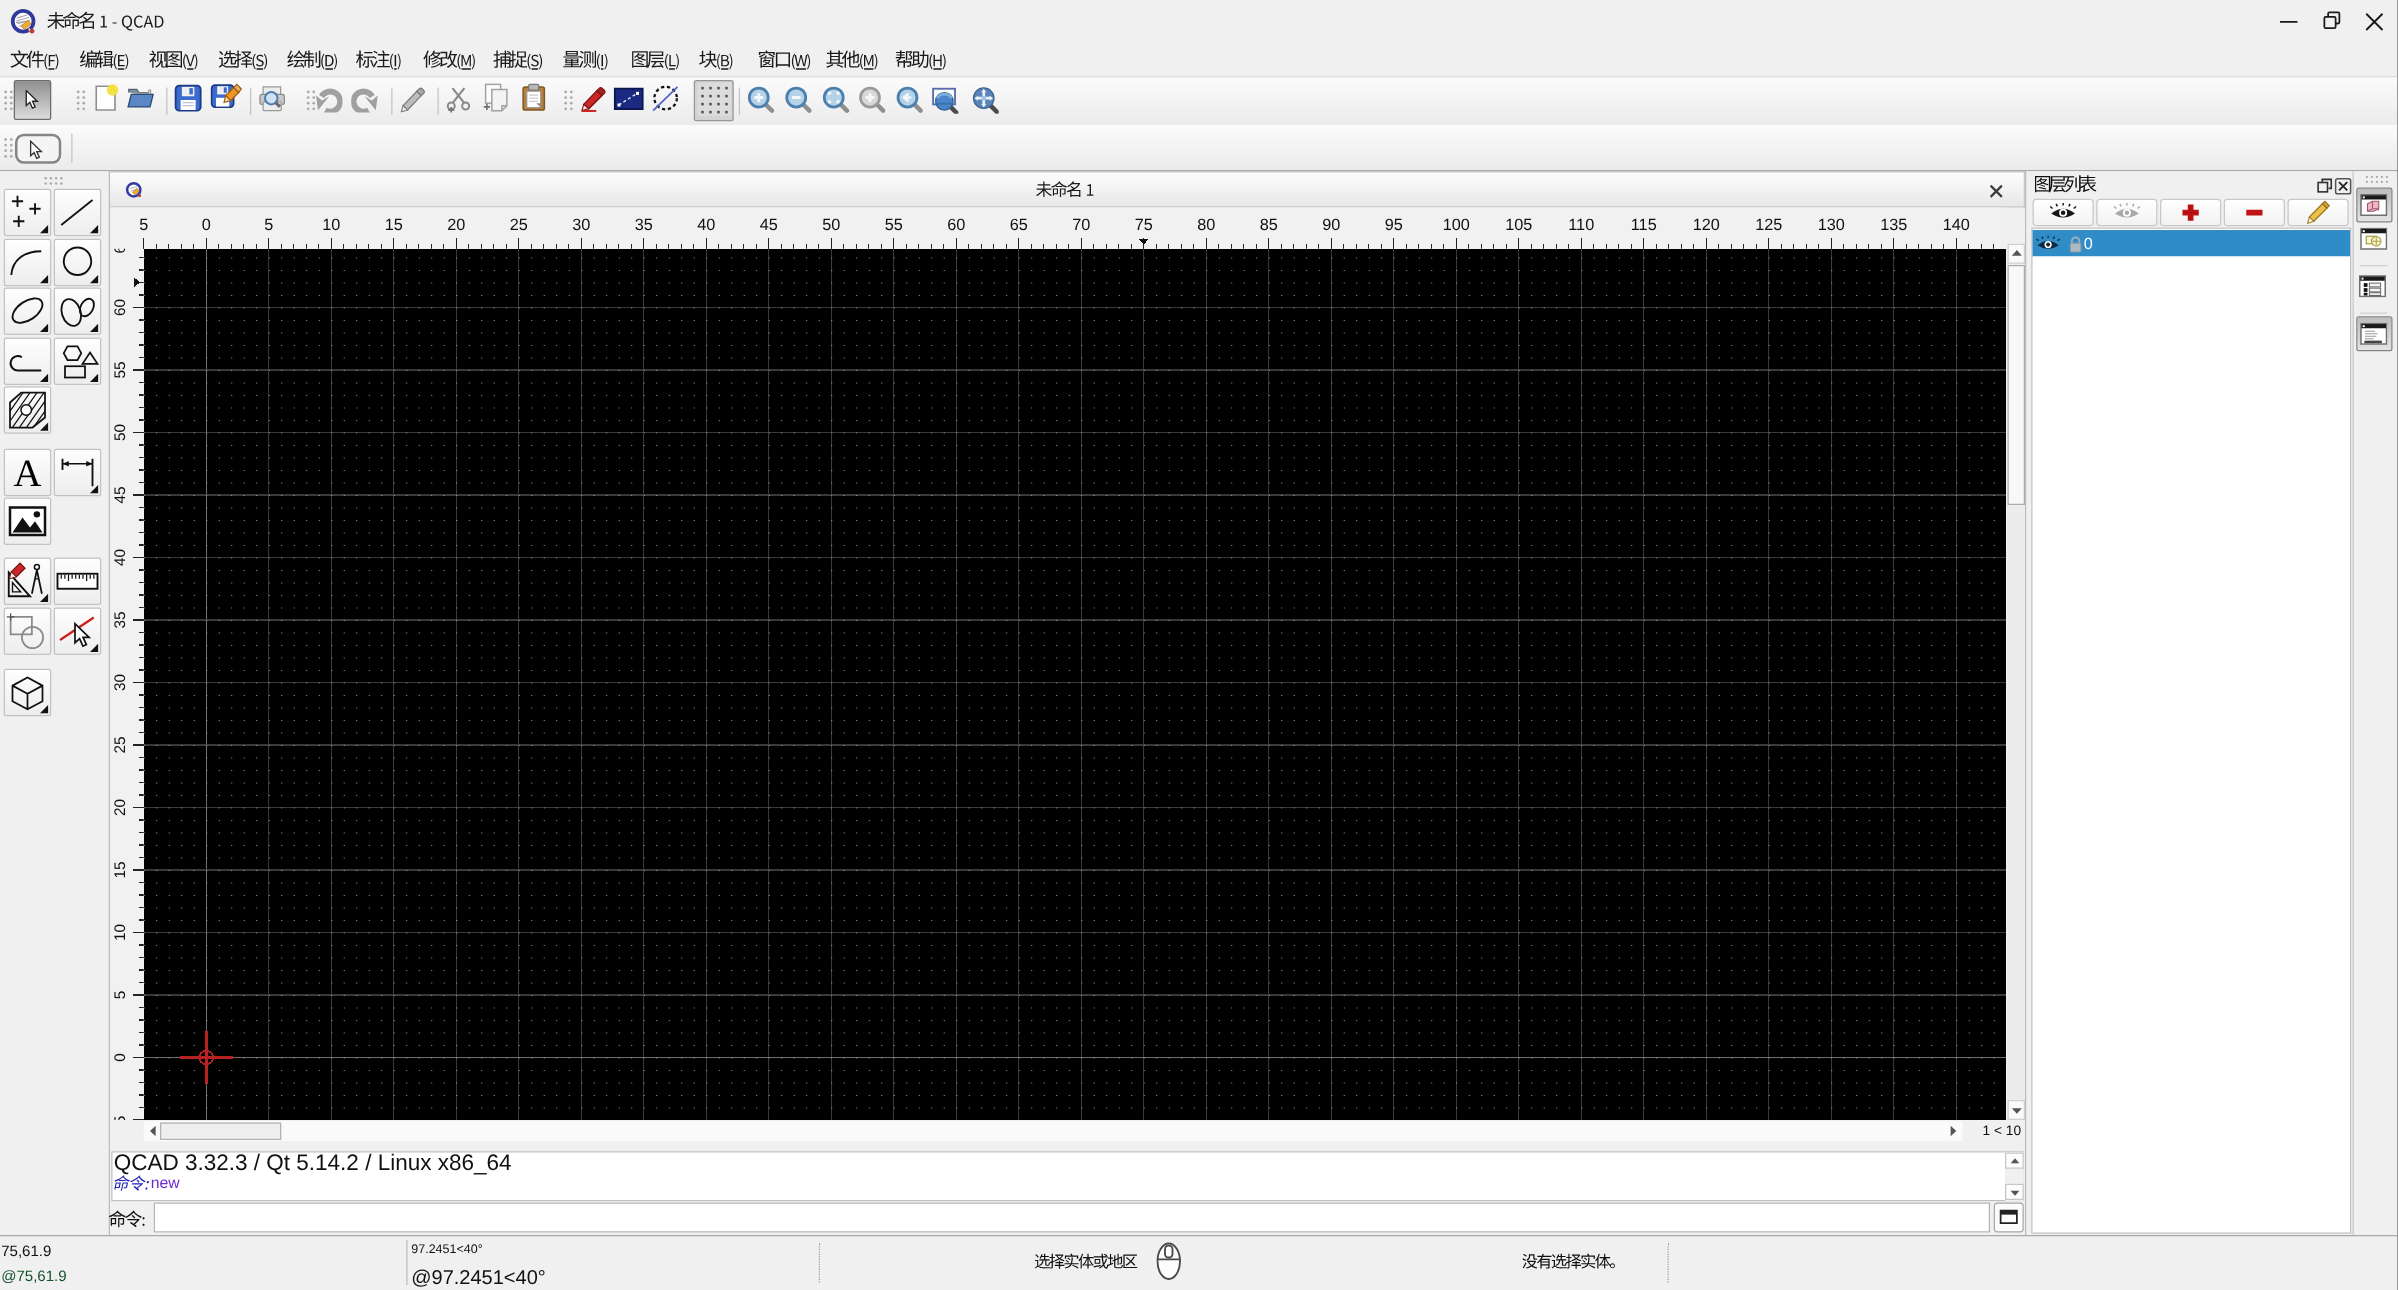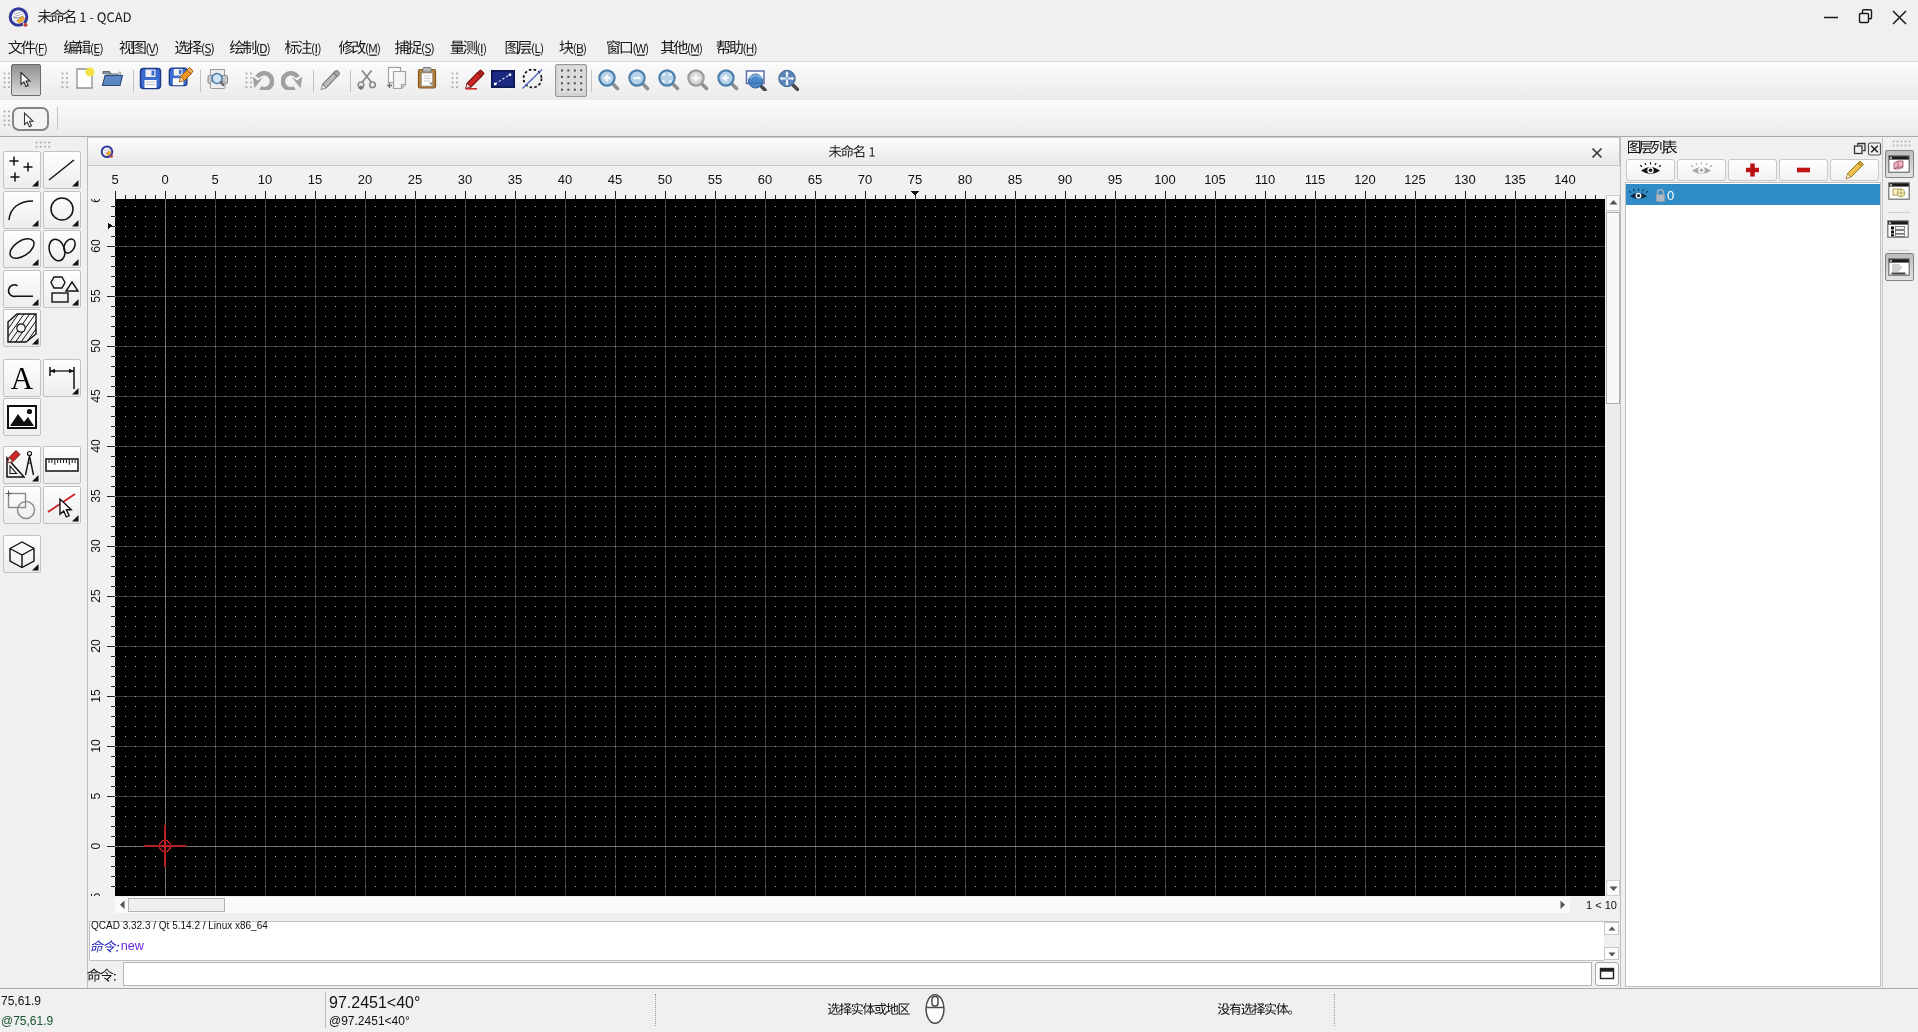--- a/index.html
+++ b/index.html
@@ -798,21 +798,21 @@
 <div class="abs" style="left:115px;top:897px;width:1455px;height:15.5px;background:#fafafa"></div>
 <svg style="position:absolute;left:115px;top:897px" width="15" height="16" viewBox="0 0 15 16">
     <path d="M9.5,3.5 L5,7.8 L9.5,12 Z" fill="#555"></path>
   </svg>
 <svg style="position:absolute;left:1555px;top:897px" width="15" height="16" viewBox="0 0 15 16">
     <path d="M5.5,3.5 L10,7.8 L5.5,12 Z" fill="#555"></path>
   </svg>
 <div class="abs" style="left:128px;top:898px;width:97px;height:13.5px;background:#efefef;border:1px solid #b2b2b2"></div>
 <div class="abs" style="left:1586px;top:899px;width:40px;height:14px;font-size:11px;color:#111">1 &lt; 10</div>
 <div class="abs" style="left:89px;top:921px;width:1530px;height:39.5px;background:#fff;border:1px solid #c0c0c0"></div>
-<div class="abs" style="left:91px;top:920px;width:600px;height:14px;font-size:10px;color:#111">QCAD 3.32.3 / Qt 5.14.2 / Linux x86_64</div>
+<div class="abs" style="left:91px;top:920px;width:600px;height:14px;font-size:18px;color:#111">QCAD 3.32.3 / Qt 5.14.2 / Linux x86_64</div>
 <svg style="position:absolute;left:88px;top:938px" width="60" height="18" viewBox="0 0 60 18">
     <path transform="translate(2,13.5)" d="M8.8 -11.3C7.2 -9.5 4.3 -7.8 1.7 -7.2C1.9 -6.9 2 -6.5 2.1 -6.2C3.1 -6.5 4.2 -7 5.3 -7.6L5.1 -6.7H10.4L10.6 -7.6C11.4 -7 12.2 -6.6 13.1 -6.3C13.4 -6.6 13.8 -7 14.1 -7.2C12.1 -7.8 10.1 -9 9.2 -10.4L9.5 -10.7ZM5.4 -7.6C6.5 -8.2 7.6 -9 8.5 -9.7C9 -9 9.7 -8.2 10.5 -7.6ZM2.6 -5.6 1.4 0H2.3L2.5 -1.1H5.7L6.7 -5.6ZM3.3 -4.7H5.5L4.9 -2H2.7ZM8.1 -5.6 6.6 1.1H7.5L8.8 -4.7H11.4L10.7 -1.9C10.7 -1.7 10.6 -1.7 10.5 -1.7C10.3 -1.7 9.6 -1.7 8.9 -1.7C9 -1.4 9 -1 9 -0.8C10 -0.8 10.6 -0.8 11 -0.9C11.4 -1.1 11.6 -1.4 11.7 -1.9L12.5 -5.6Z M19.2 -7.4C19.8 -6.8 20.5 -5.9 20.8 -5.3L21.7 -6C21.4 -6.5 20.6 -7.4 20 -8ZM15.6 -5 15.4 -4H22.6C21.7 -3.3 20.5 -2.3 19.4 -1.4C18.8 -1.9 18.2 -2.3 17.6 -2.7L16.8 -2C18.1 -1.1 19.7 0.3 20.4 1.1L21.3 0.3C21 -0 20.6 -0.4 20.1 -0.9C21.7 -2.1 23.4 -3.6 24.6 -4.6L24 -5.1L23.8 -5ZM21.5 -11.2C19.7 -9.3 16.8 -7.5 14.2 -6.5C14.4 -6.3 14.6 -5.9 14.7 -5.7C16.9 -6.6 19.2 -8 21.1 -9.6C22.2 -8 24.1 -6.5 25.7 -5.7C25.9 -6 26.3 -6.4 26.6 -6.6C24.9 -7.3 22.9 -8.8 21.8 -10.2L22.3 -10.7Z M28 -4.9C28.5 -4.9 28.9 -5.3 29.1 -5.8C29.2 -6.3 28.9 -6.7 28.4 -6.7C28 -6.7 27.5 -6.3 27.4 -5.8C27.3 -5.3 27.6 -4.9 28 -4.9ZM26.9 0.2C27.4 0.2 27.8 -0.2 27.9 -0.7C28.1 -1.2 27.8 -1.6 27.3 -1.6C26.8 -1.6 26.4 -1.2 26.3 -0.7C26.2 -0.2 26.4 0.2 26.9 0.2Z" fill="#2222bb"></path>
   </svg>
 <div class="abs" style="left:120.7028px;top:939px;width:80px;height:14px;font-size:12.6px;color:#6d28d9">new</div>
 <div class="abs" style="left:1603.5px;top:921.5px;width:15.5px;height:39px;background:#f0f0f0"></div>
 <div class="abs" style="left:1603.5px;top:921.5px;width:15.5px;height:13.5px;background:#fdfdfd;border:1px solid #c6c6c6"></div>
 <svg style="position:absolute;left:1603.5px;top:921.5px" width="16" height="14" viewBox="0 0 16 14">
     <path d="M4.5,8.5 L8,4.5 L11.5,8.5 Z" fill="#555"></path>
   </svg>
 <div class="abs" style="left:1603.5px;top:946.5px;width:15.5px;height:13.5px;background:#fdfdfd;border:1px solid #c6c6c6"></div>
@@ -938,22 +938,22 @@
     <rect x="0.8" y="0.8" width="20.4" height="16.4" fill="#fff" stroke="#6f6f6f" stroke-width="1.2"></rect>
     <rect x="1.2" y="1.2" width="19.6" height="3.4" fill="#1a1a1a"></rect>
     <circle cx="3" cy="2.9" r="0.9" fill="#fff"></circle>
     <path d="M4,7 h8 M4,9 h10 M4,11 h9 M4,13 h7" stroke="#999" stroke-width="0.9"></path>
     <rect x="3.5" y="14.5" width="14" height="2" fill="#444"></rect>
   </svg>
 <div class="abs" style="left:0;top:988px;width:1918px;height:44px;background:#f0f0f0;border-top:1px solid #a9a9a9"></div>
 <div class="abs" style="left:1px;top:994px;width:120px;height:16px;font-size:12px;color:#111">75,61.9</div>
 <div class="abs" style="left:1px;top:1014px;width:120px;height:16px;font-size:12px;color:#14532d">@75,61.9</div>
 <div class="abs" style="left:325px;top:992px;width:1px;height:36px;background:#bcbcbc"></div>
-<div class="abs" style="left:329px;top:994px;width:150px;height:16px;font-size:16px;color:#111">97.2451&lt;40°</div>
-<div class="abs" style="left:329px;top:1014px;width:150px;height:16px;font-size:12px;color:#111">@97.2451&lt;40°</div>
+<div class="abs" style="left:329px;top:994px;width:150px;height:16px;font-size:10px;color:#111">97.2451&lt;40°</div>
+<div class="abs" style="left:329px;top:1014px;width:150px;height:16px;font-size:16px;color:#111">@97.2451&lt;40°</div>
 <div class="abs" style="left:655px;top:994px;width:1px;height:32px;border-left:1px dotted #9a9a9a"></div>
 <svg style="position:absolute;left:828.226px;top:1000px" width="85" height="20" viewBox="0 0 85 20">
     <path transform="translate(0,13.8)" d="M0.1 -9.9C0.9 -9.3 1.8 -8.4 2.2 -7.7L3 -8.4C2.5 -9 1.6 -9.9 0.9 -10.5ZM5.1 -10.5C4.8 -9.4 4.3 -8.2 3.6 -7.5C3.8 -7.3 4.2 -7.1 4.4 -6.9C4.7 -7.3 5 -7.7 5.3 -8.3H7.2V-6.4H3.5V-5.5H5.9C5.6 -3.8 5.1 -2.6 3.2 -1.9C3.4 -1.7 3.6 -1.3 3.8 -1.1C5.9 -1.9 6.6 -3.4 6.8 -5.5H8.2V-2.5C8.2 -1.5 8.4 -1.2 9.4 -1.2C9.6 -1.2 10.4 -1.2 10.6 -1.2C11.4 -1.2 11.7 -1.6 11.8 -3.3C11.5 -3.3 11.1 -3.5 10.9 -3.7C10.9 -2.3 10.9 -2.1 10.5 -2.1C10.3 -2.1 9.6 -2.1 9.5 -2.1C9.2 -2.1 9.1 -2.2 9.1 -2.5V-5.5H11.7V-6.4H8.2V-8.3H11.1V-9.1H8.2V-10.9H7.2V-9.1H5.6C5.8 -9.5 6 -9.9 6.1 -10.3ZM2.6 -5.9H0.1V-5H1.7V-1.1C1.1 -0.8 0.5 -0.4 -0.1 0.2L0.6 1C1.3 0.2 2 -0.4 2.5 -0.4C2.8 -0.4 3.2 -0.1 3.7 0.2C4.6 0.8 5.6 0.9 7.1 0.9C8.4 0.9 10.6 0.8 11.6 0.8C11.6 0.5 11.8 -0 11.9 -0.3C10.6 -0.1 8.6 -0 7.2 -0C5.8 -0 4.7 -0.1 3.9 -0.6C3.3 -1 3 -1.3 2.6 -1.3Z M13.3 -10.9V-8.3H11.6V-7.4H13.3V-4.6C12.6 -4.4 12 -4.2 11.5 -4.1L11.7 -3.1L13.3 -3.6V-0.2C13.3 0 13.3 0.1 13.1 0.1C13 0.1 12.4 0.1 11.9 0.1C12 0.3 12.1 0.7 12.2 1C13 1 13.5 1 13.8 0.8C14.2 0.6 14.3 0.4 14.3 -0.2V-4L15.8 -4.5L15.7 -5.3L14.3 -4.9V-7.4H15.8V-8.3H14.3V-10.9ZM21.5 -9.3C21 -8.7 20.4 -8.1 19.6 -7.5C19 -8.1 18.4 -8.7 17.9 -9.3ZM16.2 -10.2V-9.3H17C17.5 -8.5 18.1 -7.7 18.9 -7.1C17.9 -6.5 16.7 -6 15.6 -5.7C15.8 -5.5 16 -5.2 16.1 -4.9C17.3 -5.3 18.5 -5.8 19.6 -6.5C20.6 -5.8 21.8 -5.3 23.1 -4.9C23.2 -5.2 23.5 -5.5 23.7 -5.7C22.5 -6 21.3 -6.4 20.4 -7C21.4 -7.8 22.3 -8.8 22.8 -9.9L22.2 -10.3L22.1 -10.2ZM19.1 -5.3V-4.2H16.4V-3.3H19.1V-2H15.8V-1.1H19.1V1.1H20.1V-1.1H23.5V-2H20.1V-3.3H22.5V-4.2H20.1V-5.3Z M29.7 -1.4C31.4 -0.7 33.2 0.2 34.2 1L34.8 0.2C33.7 -0.6 31.9 -1.5 30.2 -2.1ZM25.8 -7.2C26.5 -6.8 27.4 -6.2 27.7 -5.7L28.4 -6.4C28 -6.9 27.1 -7.5 26.4 -7.9ZM24.5 -5.2C25.3 -4.8 26.1 -4.2 26.6 -3.7L27.2 -4.4C26.7 -4.9 25.8 -5.5 25.1 -5.9ZM23.9 -9.4V-6.8H24.9V-8.5H33.5V-6.8H34.6V-9.4H30.1C29.9 -9.9 29.6 -10.5 29.2 -11L28.3 -10.7C28.5 -10.3 28.8 -9.8 28.9 -9.4ZM23.6 -3.3V-2.5H28.3C27.6 -1.2 26.3 -0.4 23.8 0.1C24 0.4 24.2 0.7 24.3 1C27.2 0.3 28.7 -0.8 29.4 -2.5H34.9V-3.3H29.7C30.1 -4.6 30.2 -6.1 30.3 -7.9H29.2C29.2 -6 29.1 -4.5 28.7 -3.3Z M37.7 -10.9C37 -8.9 35.9 -6.9 34.8 -5.7C35 -5.5 35.3 -4.9 35.4 -4.7C35.7 -5.2 36.1 -5.7 36.5 -6.2V1H37.4V-7.9C37.8 -8.7 38.2 -9.7 38.6 -10.6ZM39.8 -2.3V-1.4H41.9V1H42.9V-1.4H45V-2.3H42.9V-6.8C43.7 -4.5 44.9 -2.3 46.3 -1.1C46.5 -1.3 46.8 -1.7 47 -1.9C45.6 -3 44.3 -5.2 43.5 -7.3H46.8V-8.3H42.9V-10.9H41.9V-8.3H38.3V-7.3H41.4C40.5 -5.1 39.2 -2.9 37.8 -1.8C38 -1.6 38.3 -1.3 38.5 -1.1C39.8 -2.3 41.1 -4.4 41.9 -6.7V-2.3Z M55.1 -10.3C55.9 -9.9 56.8 -9.3 57.3 -8.8L57.9 -9.5C57.4 -10 56.4 -10.5 55.6 -10.9ZM46.9 -0.9 47.1 0.1C48.6 -0.2 50.7 -0.6 52.7 -1.1L52.6 -2C50.5 -1.6 48.3 -1.1 46.9 -0.9ZM48.6 -5.9H51.3V-3.6H48.6ZM47.7 -6.7V-2.8H52.2V-6.7ZM47 -8.8V-7.9H53.4C53.5 -5.8 53.8 -3.8 54.3 -2.3C53.4 -1.2 52.4 -0.4 51.2 0.3C51.4 0.5 51.8 0.8 51.9 1C52.9 0.4 53.9 -0.3 54.7 -1.2C55.2 0.2 56 1.1 57 1.1C58 1.1 58.4 0.4 58.6 -1.8C58.3 -1.9 57.9 -2.2 57.7 -2.4C57.6 -0.6 57.5 0 57.1 0C56.5 0 55.9 -0.8 55.4 -2.1C56.4 -3.4 57.2 -4.9 57.7 -6.7L56.7 -6.9C56.3 -5.6 55.8 -4.4 55.1 -3.3C54.7 -4.6 54.5 -6.1 54.4 -7.9H58.2V-8.8H54.3C54.3 -9.5 54.3 -10.2 54.3 -10.9H53.2C53.2 -10.2 53.3 -9.5 53.3 -8.8Z M63.3 -9.7V-6.1L61.9 -5.6L62.3 -4.7L63.3 -5.1V-1C63.3 0.4 63.8 0.7 65.3 0.7C65.6 0.7 68.1 0.7 68.5 0.7C69.8 0.7 70.1 0.2 70.3 -1.6C70 -1.7 69.6 -1.8 69.4 -2C69.3 -0.5 69.2 -0.1 68.4 -0.1C67.9 -0.1 65.7 -0.1 65.3 -0.1C64.4 -0.1 64.3 -0.3 64.3 -1V-5.5L66 -6.3V-1.9H66.9V-6.7L68.7 -7.4C68.7 -5.3 68.7 -3.9 68.7 -3.6C68.6 -3.3 68.5 -3.2 68.3 -3.2C68.1 -3.2 67.7 -3.2 67.4 -3.3C67.5 -3.1 67.6 -2.7 67.6 -2.4C68 -2.4 68.5 -2.4 68.8 -2.5C69.2 -2.6 69.5 -2.8 69.6 -3.4C69.7 -3.9 69.7 -5.8 69.7 -8.3L69.7 -8.4L69 -8.7L68.9 -8.6L68.7 -8.4L66.9 -7.7V-10.9H66V-7.3L64.3 -6.5V-9.7ZM58.2 -2 58.6 -1C59.7 -1.5 61.2 -2.2 62.6 -2.8L62.4 -3.7L60.9 -3.1V-6.9H62.4V-7.8H60.9V-10.7H60V-7.8H58.3V-6.9H60V-2.7C59.3 -2.4 58.7 -2.2 58.2 -2Z M81.5 -10.2H70.7V0.6H81.8V-0.3H71.7V-9.3H81.5ZM72.8 -7.6C73.8 -6.8 74.9 -5.8 76 -4.8C74.9 -3.7 73.6 -2.7 72.4 -1.9C72.6 -1.8 73 -1.4 73.2 -1.2C74.4 -2 75.6 -3 76.7 -4.1C77.8 -3.1 78.8 -2 79.5 -1.2L80.3 -1.9C79.6 -2.7 78.5 -3.8 77.3 -4.9C78.3 -5.9 79.1 -7.1 79.9 -8.3L78.9 -8.6C78.3 -7.5 77.5 -6.5 76.6 -5.5C75.6 -6.4 74.5 -7.4 73.5 -8.2Z" fill="#111"></path>
   </svg>
 <svg style="position:absolute;left:925px;top:993px" width="21" height="32" viewBox="0 0 21 32">
     <ellipse cx="10" cy="16" rx="9" ry="14.2" fill="#fdfdfd" stroke="#4a4a4a" stroke-width="1.5"></ellipse>
 <path d="M1.2,14.5 L18.8,14.5" stroke="#4a4a4a" stroke-width="1.5"></path>
 <rect x="7" y="3.5" width="6" height="9.5" rx="2.8" fill="#fff" stroke="#4a4a4a" stroke-width="1.5"></rect>
   </svg>
 <div class="abs" style="left:1334px;top:994px;width:1px;height:32px;border-left:1px dotted #9a9a9a"></div>

